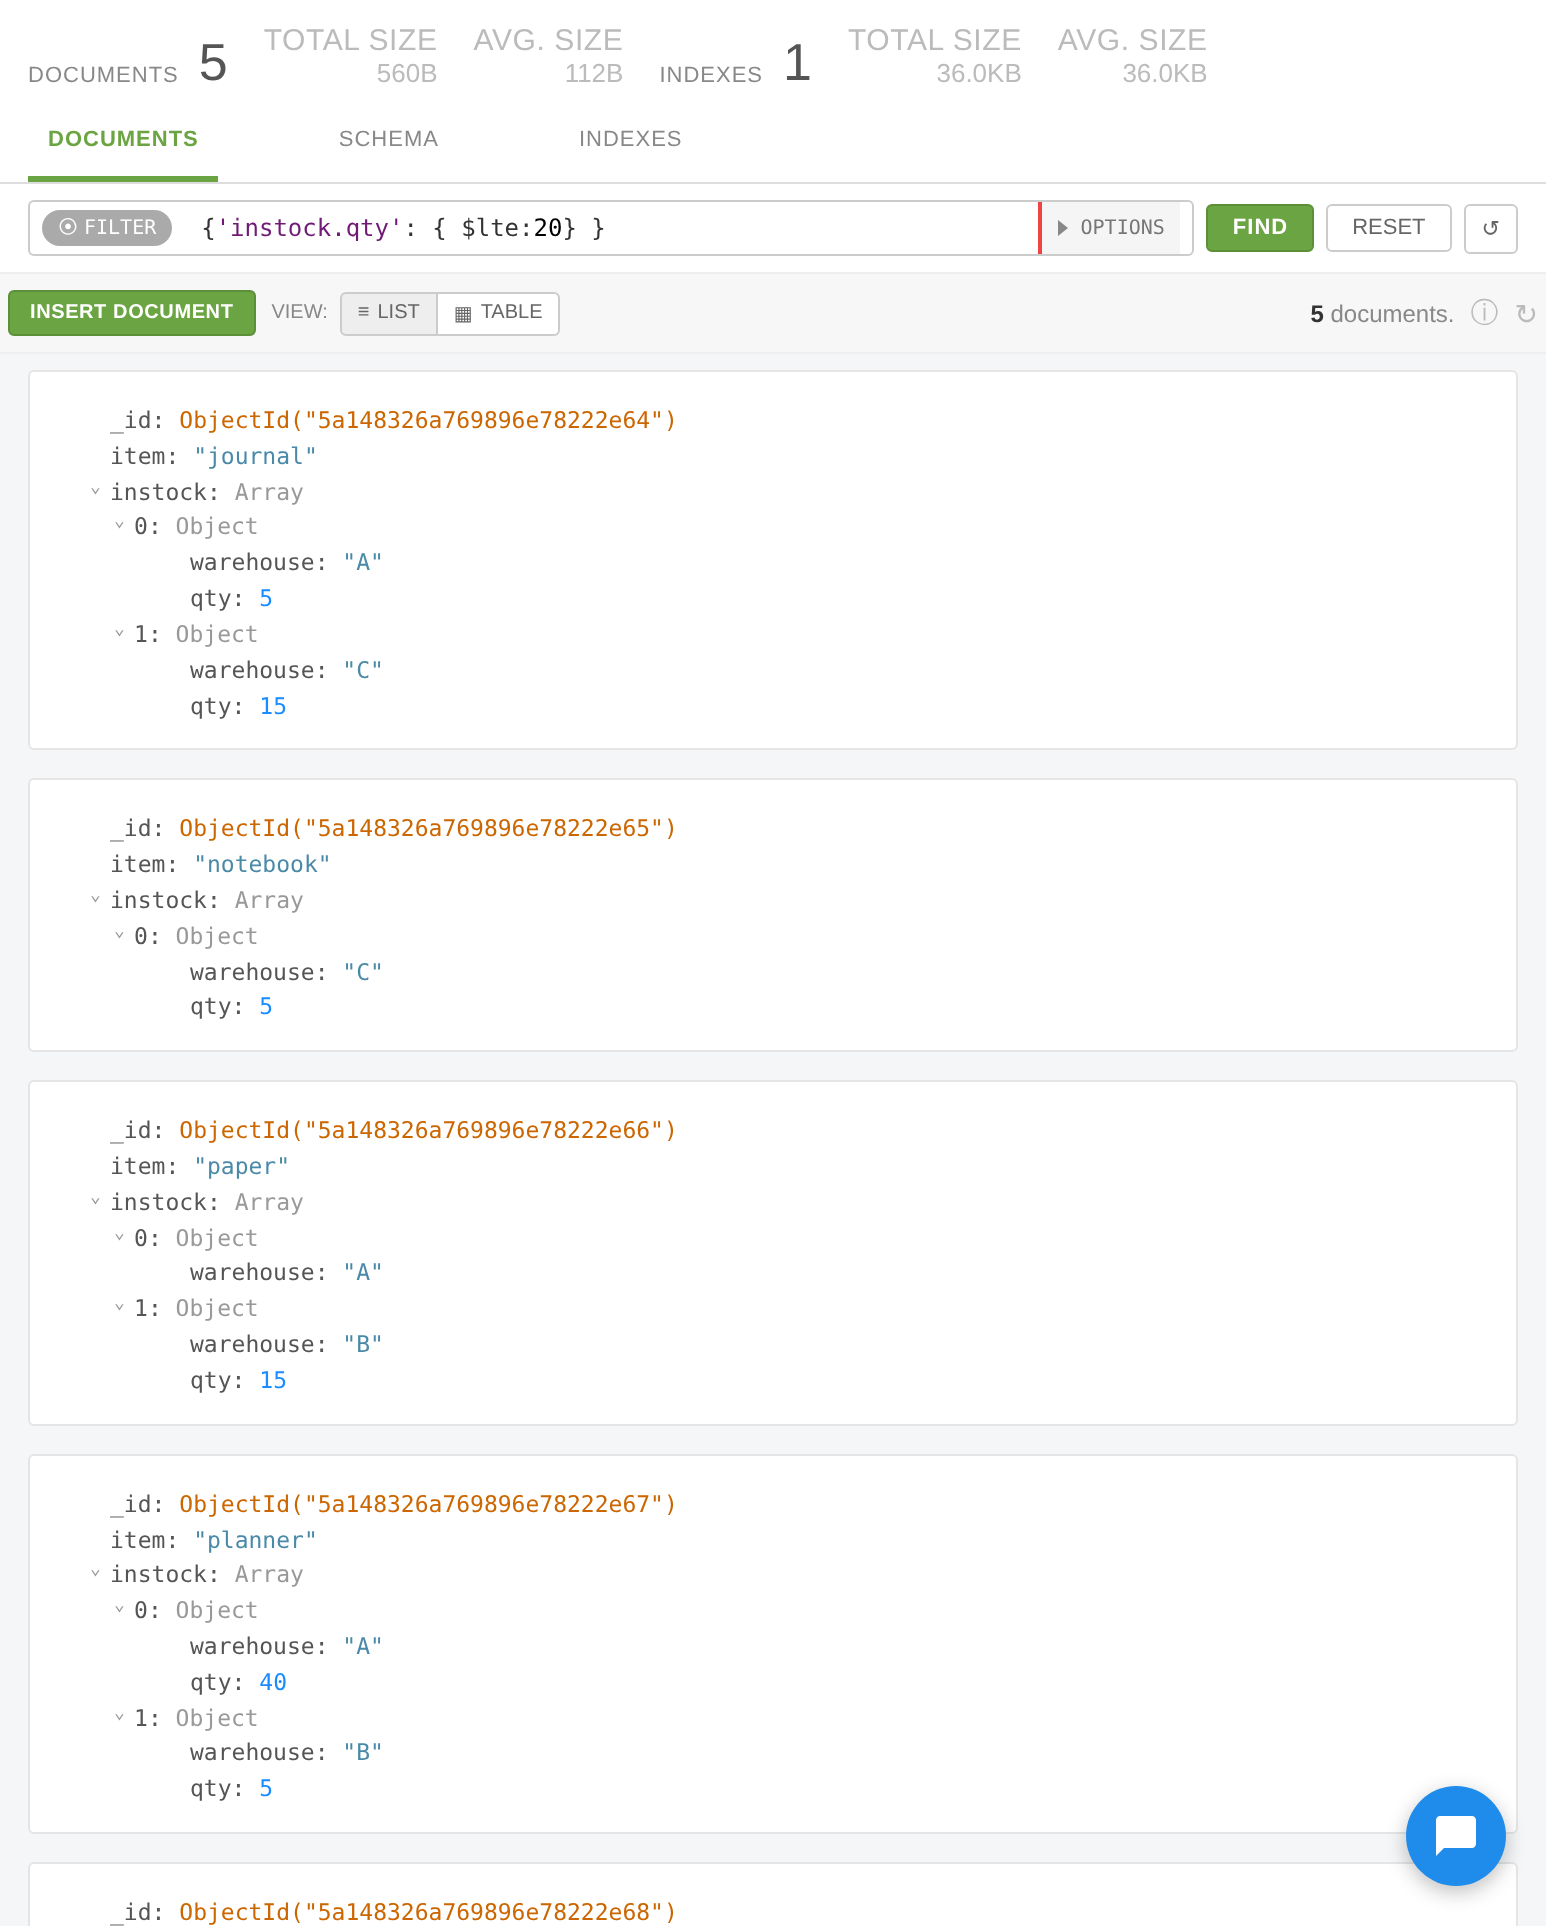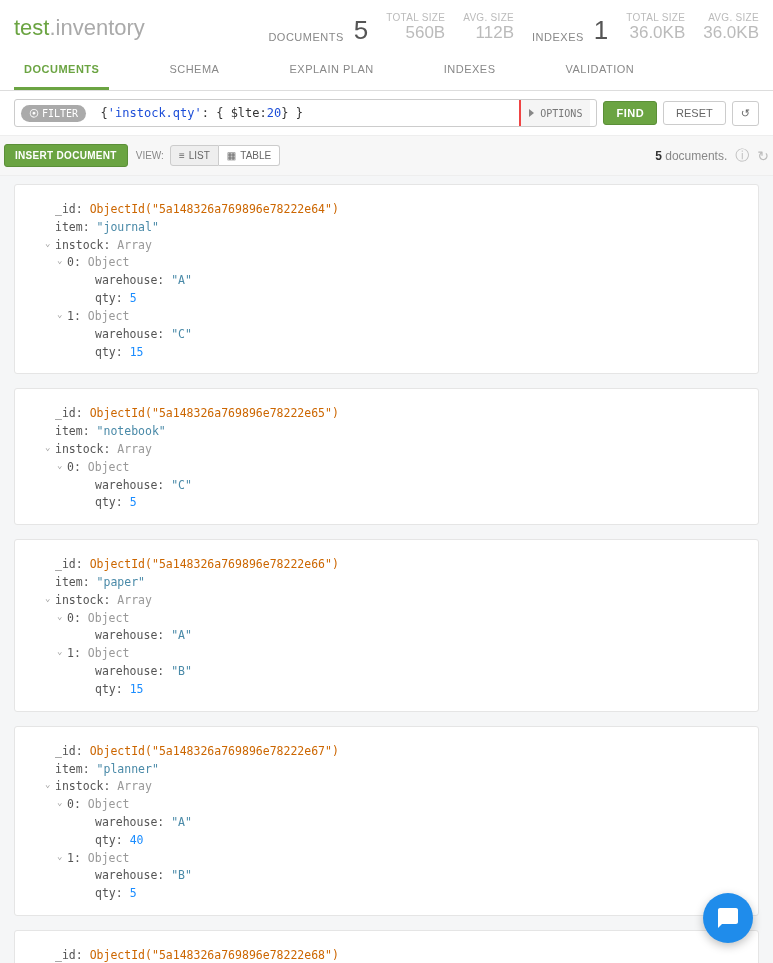--- a/index.html
+++ b/index.html
@@ -5,31 +5,31 @@
   * { box-sizing: border-box; margin: 0; padding: 0; }
   body { font-family: -apple-system, "Helvetica Neue", Arial, sans-serif; font-size: 13px; color: #464c4f; background: #fff; width: 773px; }
   .header { display: flex; align-items: center; justify-content: space-between; padding: 12px 14px 6px 14px; }
   .title { font-size: 22px; font-weight: 400; color: #aaa; }
   .title .db { color: #6ba442; font-weight: 500; }
   .stats { display: flex; align-items: flex-end; gap: 18px; color: #bbb; }
   .stat-group { display: flex; align-items: flex-end; gap: 10px; }
   .stat-label { font-size: 11px; letter-spacing: 0.5px; text-transform: uppercase; color: #888; }
   .stat-big { font-size: 26px; font-weight: 300; color: #555; line-height: 1; }
   .stat-pair { text-align: right; }
-  .stat-pair .lbl { font-size: 10px; color: #bbb; letter-spacing: 0.3px; }
-  .stat-pair .val { font-size: 17px; color: #bbb; }
+  .stat-pair .lbl { font-size: 15px; color: #bbb; letter-spacing: 0.3px; }
+  .stat-pair .val { font-size: 13px; color: #bbb; }
   .tabs { display: flex; border-bottom: 1px solid #ddd; padding: 0 14px; gap: 50px; }
   .tab { font-size: 11px; letter-spacing: 0.5px; color: #888; padding: 14px 10px 12px; cursor: pointer; border-bottom: 3px solid transparent; }
   .tab.active { color: #6ba442; border-bottom-color: #6ba442; font-weight: 600; }
   .filter-bar { display: flex; align-items: center; padding: 8px 14px; gap: 6px; background: #fff; border-bottom: 1px solid #eee; }
   .filter-chip { background: #aaa; color: #fff; font-size: 10px; border-radius: 10px; padding: 3px 8px; display: inline-flex; align-items: center; gap: 3px; }
   .filter-input { flex: 1; display: flex; align-items: center; border: 1px solid #ccc; border-radius: 3px; background: #fff; height: 28px; padding: 0 6px; font-family: Menlo, Consolas, monospace; font-size: 12px; }
   .filter-input .q { color: #333; }
-  .filter-input .key { color: #1d4ed8; }
-  .filter-input .num { color: #1d4ed8; }
+  .filter-input .key { color: #701a75; }
+  .filter-input .num { color: #000000; }
   .options-btn { background: #f5f5f5; border-left: 2px solid #ef4444; margin-left: auto; padding: 0 8px; height: 100%; display: flex; align-items: center; font-size: 10px; color: #777; gap: 3px; cursor: pointer; }
   .btn { border: 1px solid #ccc; border-radius: 3px; padding: 5px 12px; font-size: 11px; cursor: pointer; background: #fff; color: #666; }
   .btn.find { background: #6ba442; border-color: #5b8f38; color: #fff; font-weight: 600; letter-spacing: 0.5px; }
   .btn.icon { padding: 5px 8px; }
   .toolbar { display: flex; align-items: center; padding: 8px 4px; gap: 8px; border-bottom: 1px solid #eee; background: #f7f7f7; }
   .btn.insert { background: #6ba442; border-color: #5b8f38; color: #fff; font-size: 10px; font-weight: 600; letter-spacing: 0.3px; padding: 5px 10px; }
   .view-toggle { display: flex; align-items: center; gap: 6px; font-size: 10px; color: #888; }
   .toggle-group { display: flex; }
   .toggle { border: 1px solid #ccc; padding: 4px 8px; font-size: 10px; color: #666; background: #fff; cursor: pointer; display: flex; align-items: center; gap: 4px; }
   .toggle:first-child { border-radius: 3px 0 0 3px; }
@@ -52,23 +52,20 @@
   .indent2 { padding-left: 12px; position: relative; }
   .indent4 { padding-left: 40px; position: relative; }
   .chat-fab { position: fixed; bottom: 20px; right: 20px; width: 50px; height: 50px; border-radius: 50%; background: #1f8ceb; display: flex; align-items: center; justify-content: center; box-shadow: 0 3px 10px rgba(0,0,0,0.25); cursor: pointer; }
   .chat-fab svg { fill: #fff; width: 24px; height: 24px; }
   .tri { display:inline-block; width:0;height:0;border-top:4px solid transparent;border-bottom:4px solid transparent;border-left:5px solid #888; margin-right:3px;}
 </style>
 </head>
 <body>
 
 <div class="header">
-  <div class="title">
-    <span class="db">test</span><span>.</span><span>inventory</span>
-  </div>
   <div class="stats">
     <div class="stat-group">
       <span class="stat-label">DOCUMENTS</span>
       <span class="stat-big">5</span>
     </div>
     <div class="stat-pair">
         <div class="lbl">TOTAL SIZE</div>
         <div class="val">560B</div>
       </div>
     <div class="stat-pair">
@@ -86,23 +83,21 @@
     <div class="stat-pair">
         <div class="lbl">AVG. SIZE</div>
         <div class="val">36.0KB</div>
       </div>
   </div>
 </div>
 
 <div class="tabs">
   <div class="tab active">DOCUMENTS</div>
   <div class="tab">SCHEMA</div>
-  <div class="tab">EXPLAIN PLAN</div>
   <div class="tab">INDEXES</div>
-  <div class="tab">VALIDATION</div>
 </div>
 
 <div class="filter-bar">
   <div class="filter-input">
     <span class="filter-chip">⦿ <span>FILTER</span></span>
     &nbsp;&nbsp;
     <span class="q">{ </span><span class="key">'instock.qty'</span><span class="q">: { $lte: </span><span class="num">20</span><span class="q"> } }</span>
     <span class="options-btn">
         <span class="tri"></span>
         <span>OPTIONS</span>

